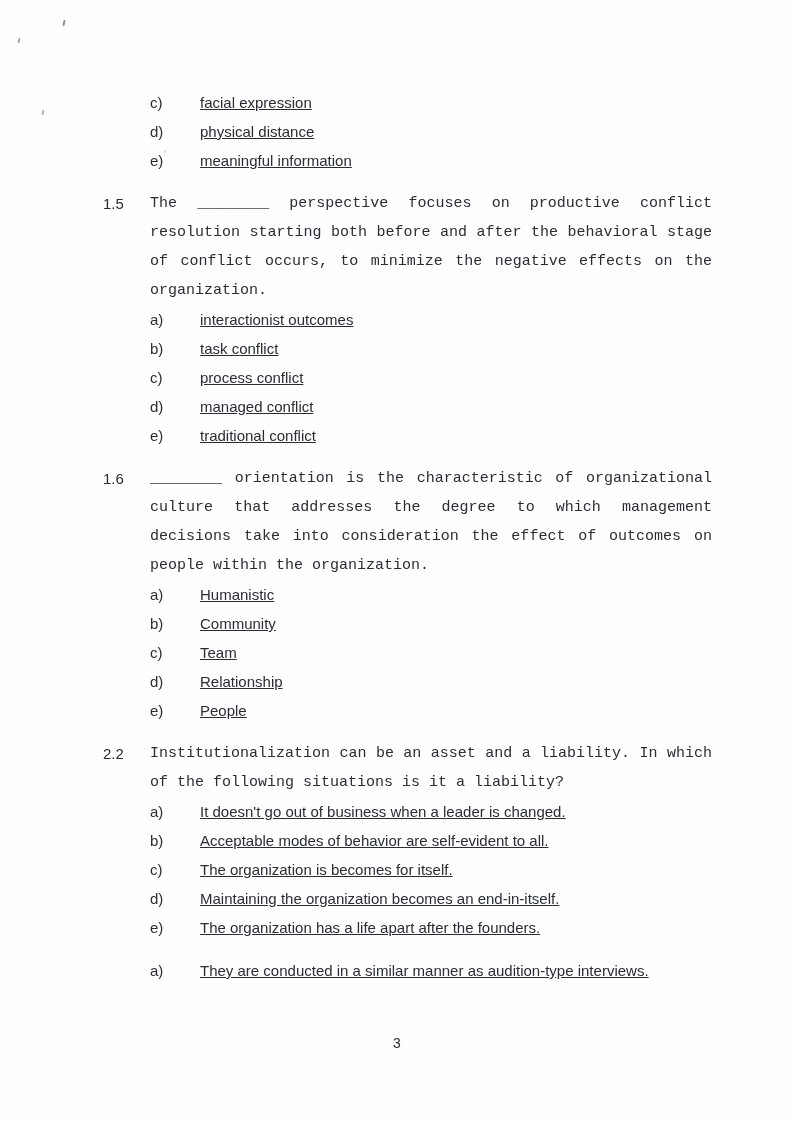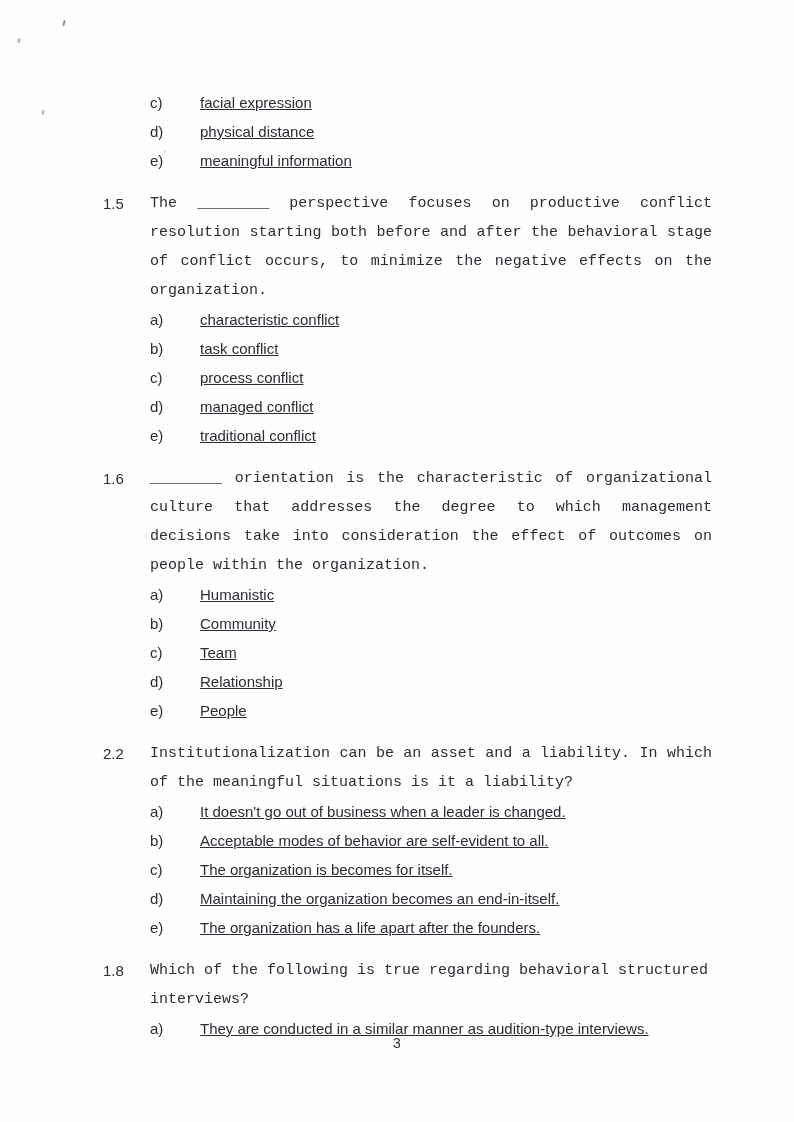--- a/index.html
+++ b/index.html
@@ -104,21 +104,21 @@
     </div>
 
     <div class="question">
       <div class="q-head">
         <span class="q-num">1.5</span>
         <div class="q-text">The ________ perspective focuses on productive conflict resolution starting both before and after the behavioral stage of conflict occurs, to minimize the negative effects on the organization.</div>
       </div>
       <div class="q-options">
         <div class="option-row">
           <span class="opt-letter">a)</span>
-          <span class="opt-text">characteristic conflict</span>
+          <span class="opt-text">interactionist outcomes</span>
         </div>
         <div class="option-row">
           <span class="opt-letter">b)</span>
           <span class="opt-text">task conflict</span>
         </div>
         <div class="option-row">
           <span class="opt-letter">c)</span>
           <span class="opt-text">process conflict</span>
         </div>
         <div class="option-row">
@@ -157,21 +157,21 @@
         <div class="option-row">
           <span class="opt-letter">e)</span>
           <span class="opt-text">People</span>
         </div>
       </div>
     </div>
 
     <div class="question">
       <div class="q-head">
         <span class="q-num">2.2</span>
-        <div class="q-text">Institutionalization can be an asset and a liability. In which of the meaningful situations is it a liability?</div>
+        <div class="q-text">Institutionalization can be an asset and a liability. In which of the following situations is it a liability?</div>
       </div>
       <div class="q-options">
         <div class="option-row">
           <span class="opt-letter">a)</span>
           <span class="opt-text">It doesn't go out of business when a leader is changed.</span>
         </div>
         <div class="option-row">
           <span class="opt-letter">b)</span>
           <span class="opt-text">Acceptable modes of behavior are self-evident to all.</span>
         </div>
@@ -184,24 +184,20 @@
           <span class="opt-text">Maintaining the organization becomes an end-in-itself.</span>
         </div>
         <div class="option-row">
           <span class="opt-letter">e)</span>
           <span class="opt-text">The organization has a life apart after the founders.</span>
         </div>
       </div>
     </div>
 
     <div class="question">
-      <div class="q-head">
-        <span class="q-num">1.8</span>
-        <div class="q-text single">Which of the following is true regarding behavioral structured interviews?</div>
-      </div>
       <div class="q-options">
         <div class="option-row">
           <span class="opt-letter">a)</span>
           <span class="opt-text">They are conducted in a similar manner as audition-type interviews.</span>
         </div>
       </div>
     </div>
 
   </div>
 

